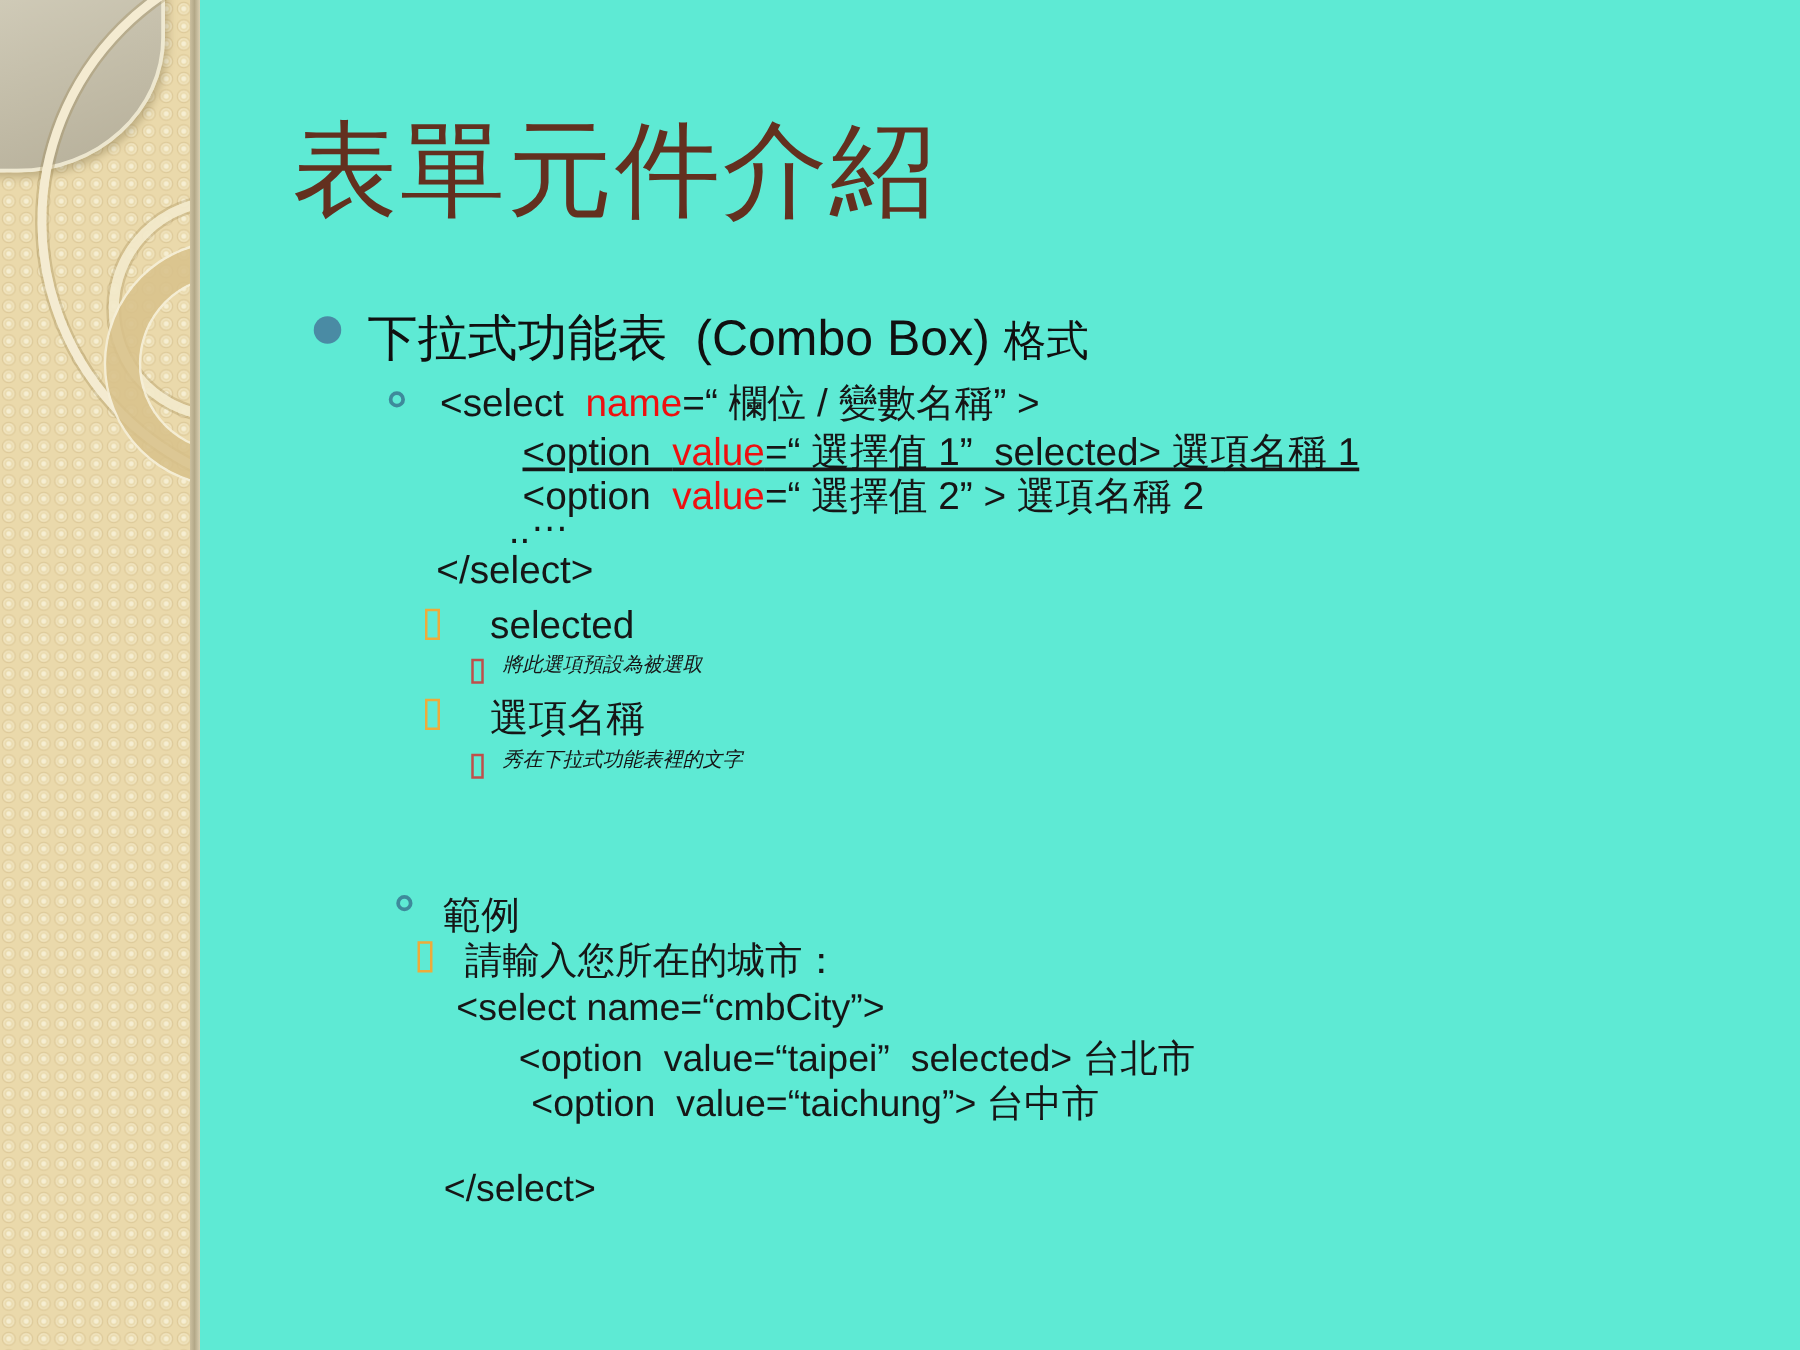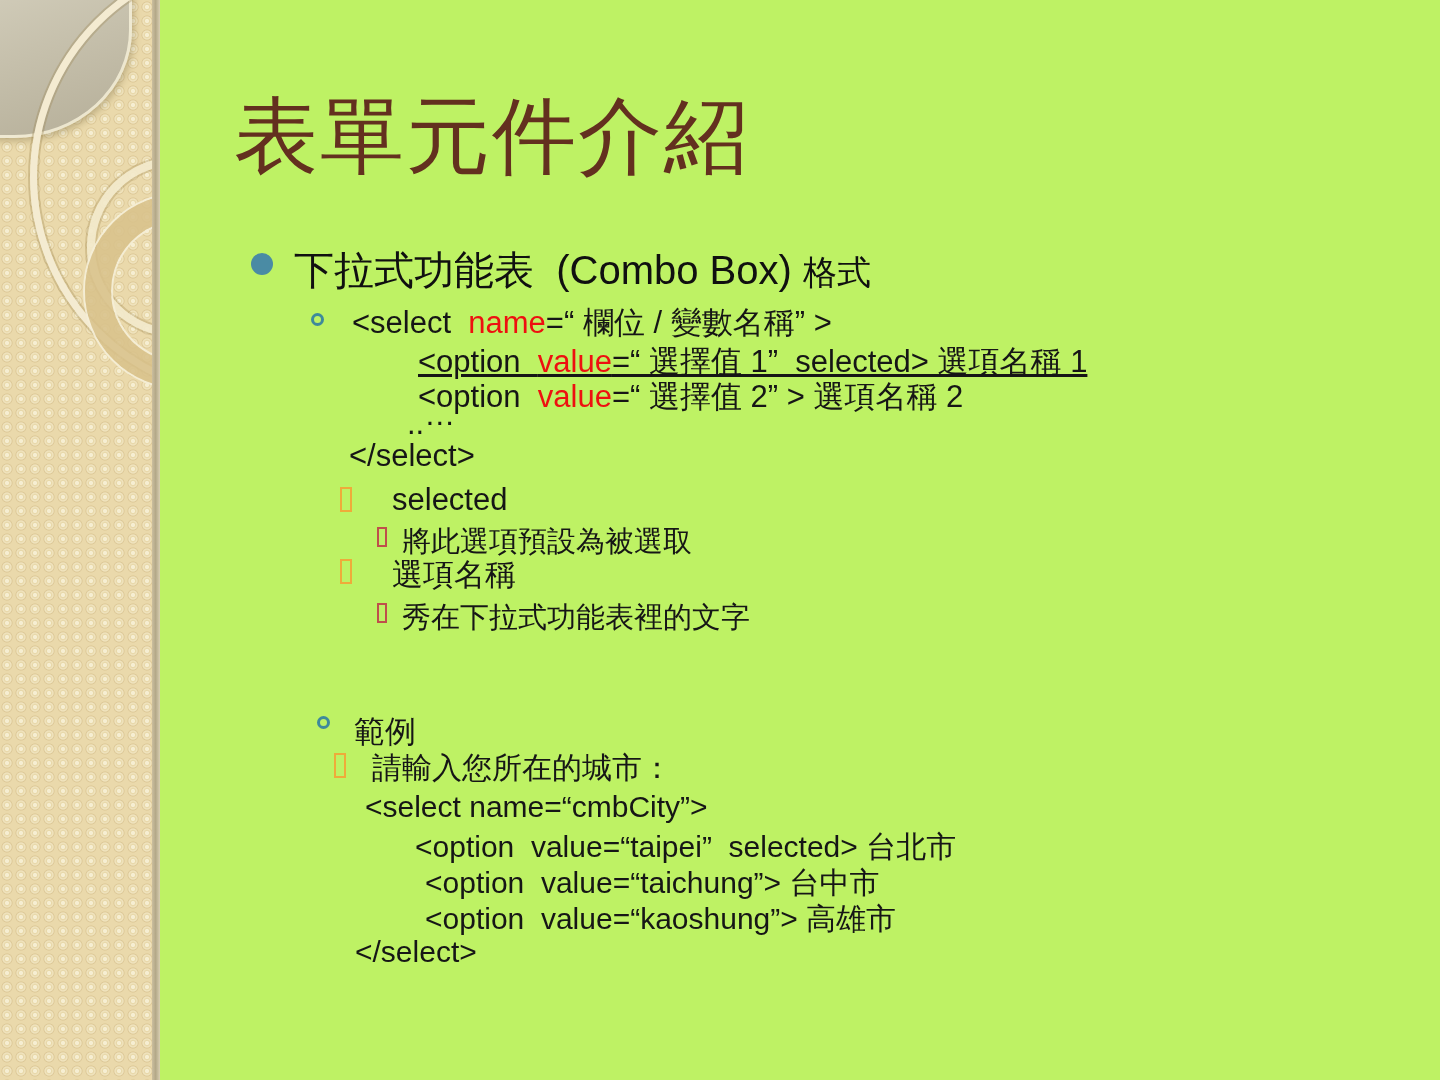--- a/index.html
+++ b/index.html
@@ -1,17 +1,17 @@
 <!DOCTYPE html>
 <html><head>
 <meta charset="utf-8">
 <style>
   html,body{margin:0;padding:0;background:#888;}
   .slide{
-    position:relative;width:1440px;height:1080px;background:#bef264;
+    position:relative;width:1440px;height:1080px;background:#5eead4;
     overflow:hidden;font-family:"Liberation Sans","DejaVu Sans",sans-serif;
   }
 
   
   .sidebar{
     position:absolute;left:0;top:0;width:160px;height:1080px;overflow:hidden;
     background-color:#ead9ab;
     background-image:
       radial-gradient(circle at 7px 7px, #f6eed2 1.6px, #e7d7a8 2.6px, #f2e6c2 4px, #dcc897 5.2px, rgba(0,0,0,0) 6px);
     background-size:14px 14px;
@@ -47,21 +47,21 @@
   .abs{position:absolute;white-space:pre;}
   .title{
     left:234px;top:88px;font-size:84px;line-height:1.15;color:#63301f;
     letter-spacing:2px;
   }
   .l1-text{left:294px;top:243px;font-size:40px;color:#101010;}
   .l1-text .suffix{font-size:34px;margin-top:44px;}
   .code{font-size:31px;color:#161616;margin-left:12px;}
   .code-sm{font-size:30px;color:#161616;}
   .kw{color:#ee1010;}
-  .desc{font-size:29px;color:#161616;}
+  .desc{font-size:16px;color:#161616;font-style:italic;}
   .raised{position:relative;top:-9px;letter-spacing:2px;}
 
   
   .b1{
     position:absolute;left:251px;top:253px;width:22px;height:22px;border-radius:50%;
     background:#4a8ba4;
   }
   .circ2{
     position:absolute;width:13px;height:13px;border-radius:50%;
     border:3px solid #3e8a9b;box-sizing:border-box;background:transparent;
@@ -116,16 +116,15 @@
 
   <span class="circ2" style="left:317px;top:716px;"></span>
   <div class="abs code" style="left:342px;top:711px;">範例</div>
 
   <span class="gold-box" style="left:334px;top:753px;"></span>
   <div class="abs code-sm" style="left:372px;top:748px;">請輸入您所在的城市：</div>
 
   <div class="abs code-sm" style="left:365px;top:790px;">&lt;select name=“cmbCity”&gt;</div>
   <div class="abs code-sm" style="left:415px;top:827px;">&lt;option  value=“taipei”  selected&gt; 台北市</div>
   <div class="abs code-sm" style="left:425px;top:863px;">&lt;option  value=“taichung”&gt; 台中市</div>
-  <div class="abs code-sm" style="left:425px;top:899px;">&lt;option  value=“kaoshung”&gt; 高雄市</div>
   <div class="abs code-sm" style="left:355px;top:935px;">&lt;/select&gt;</div>
 
 </div>
 
 </body></html>

